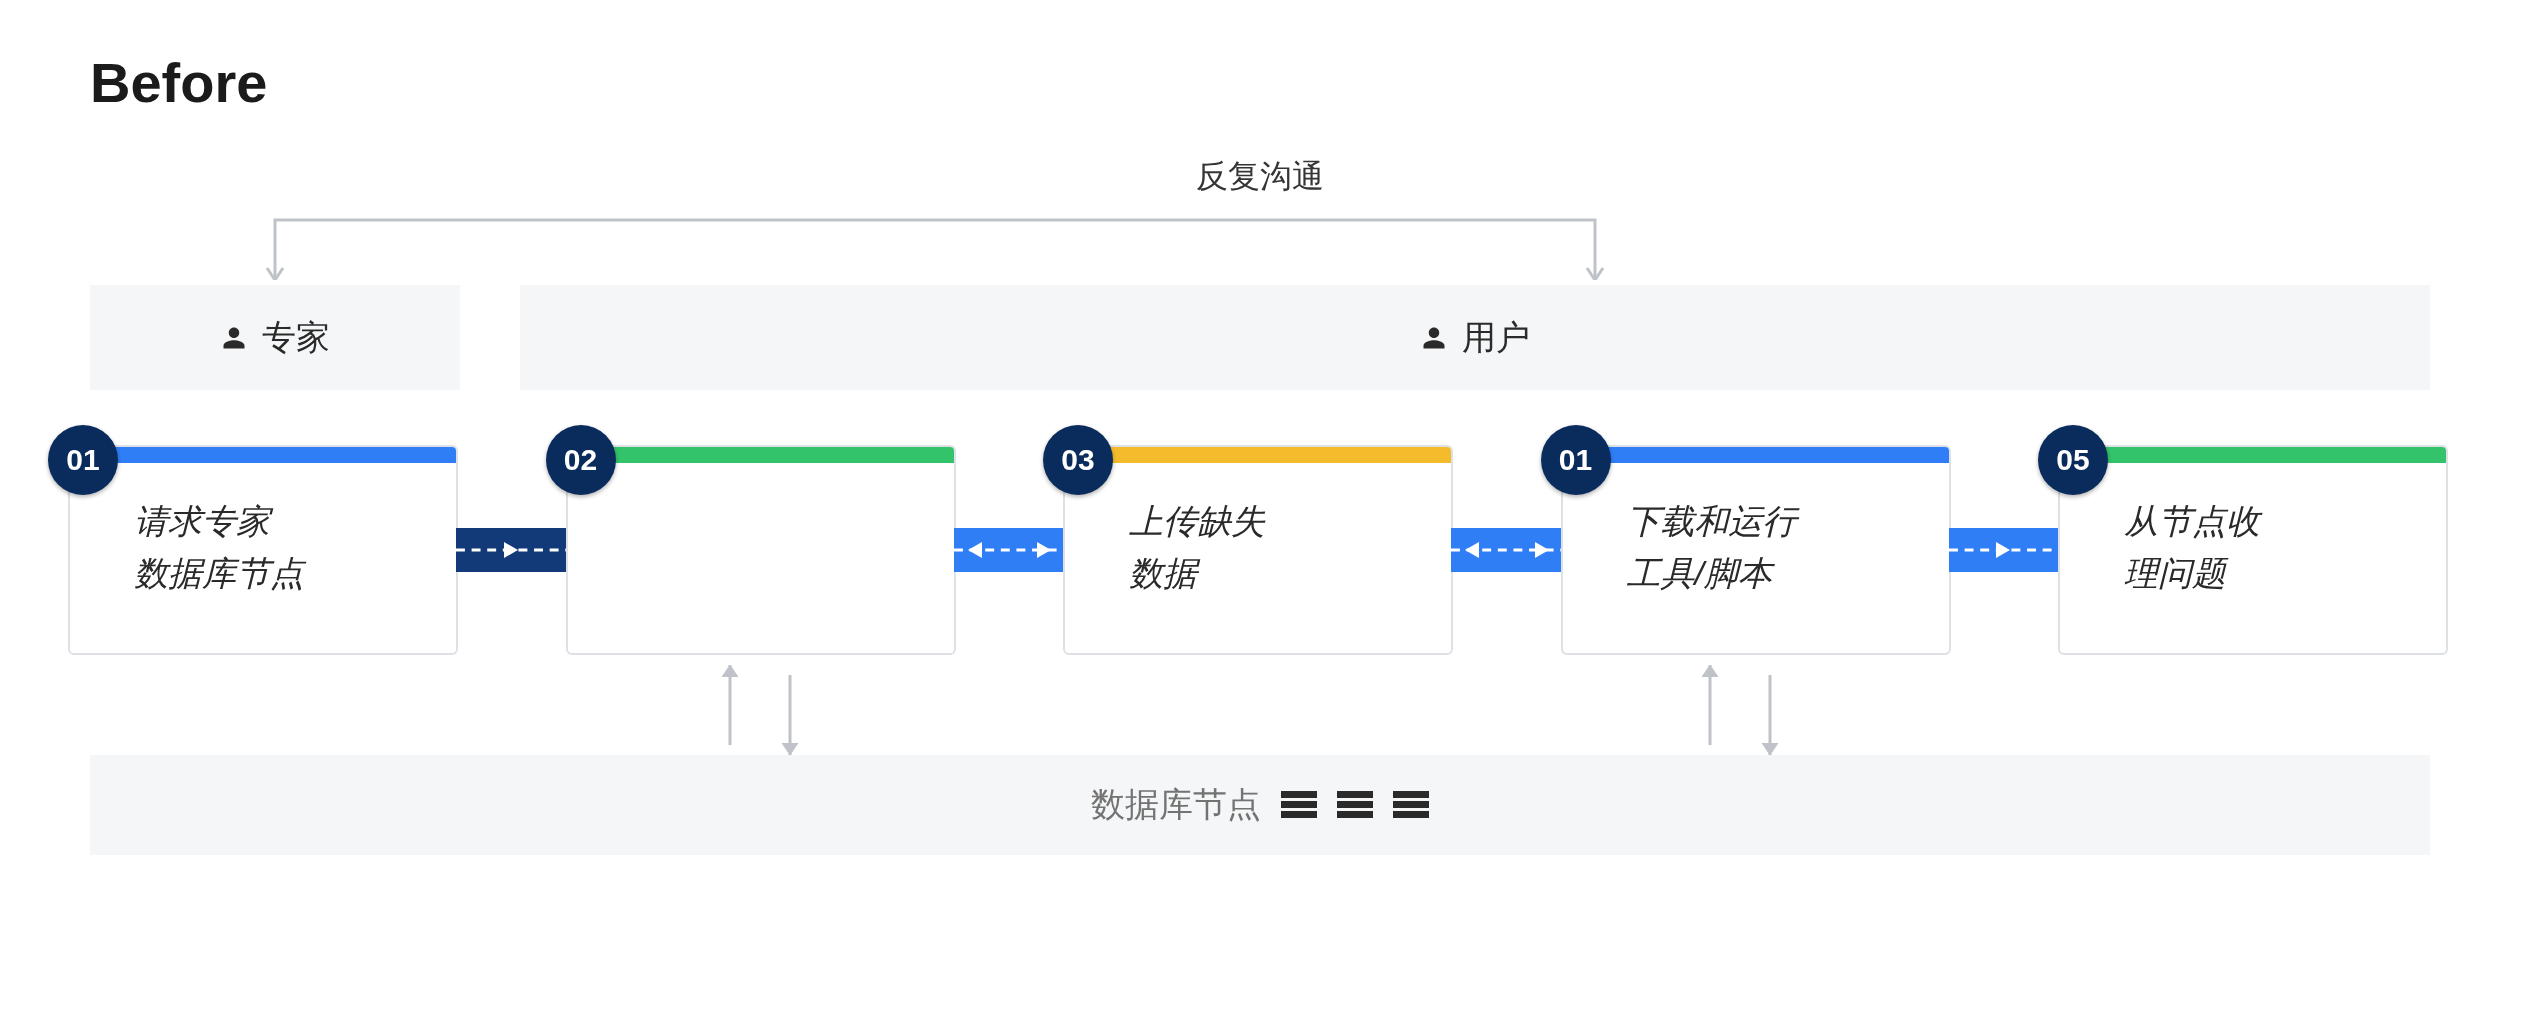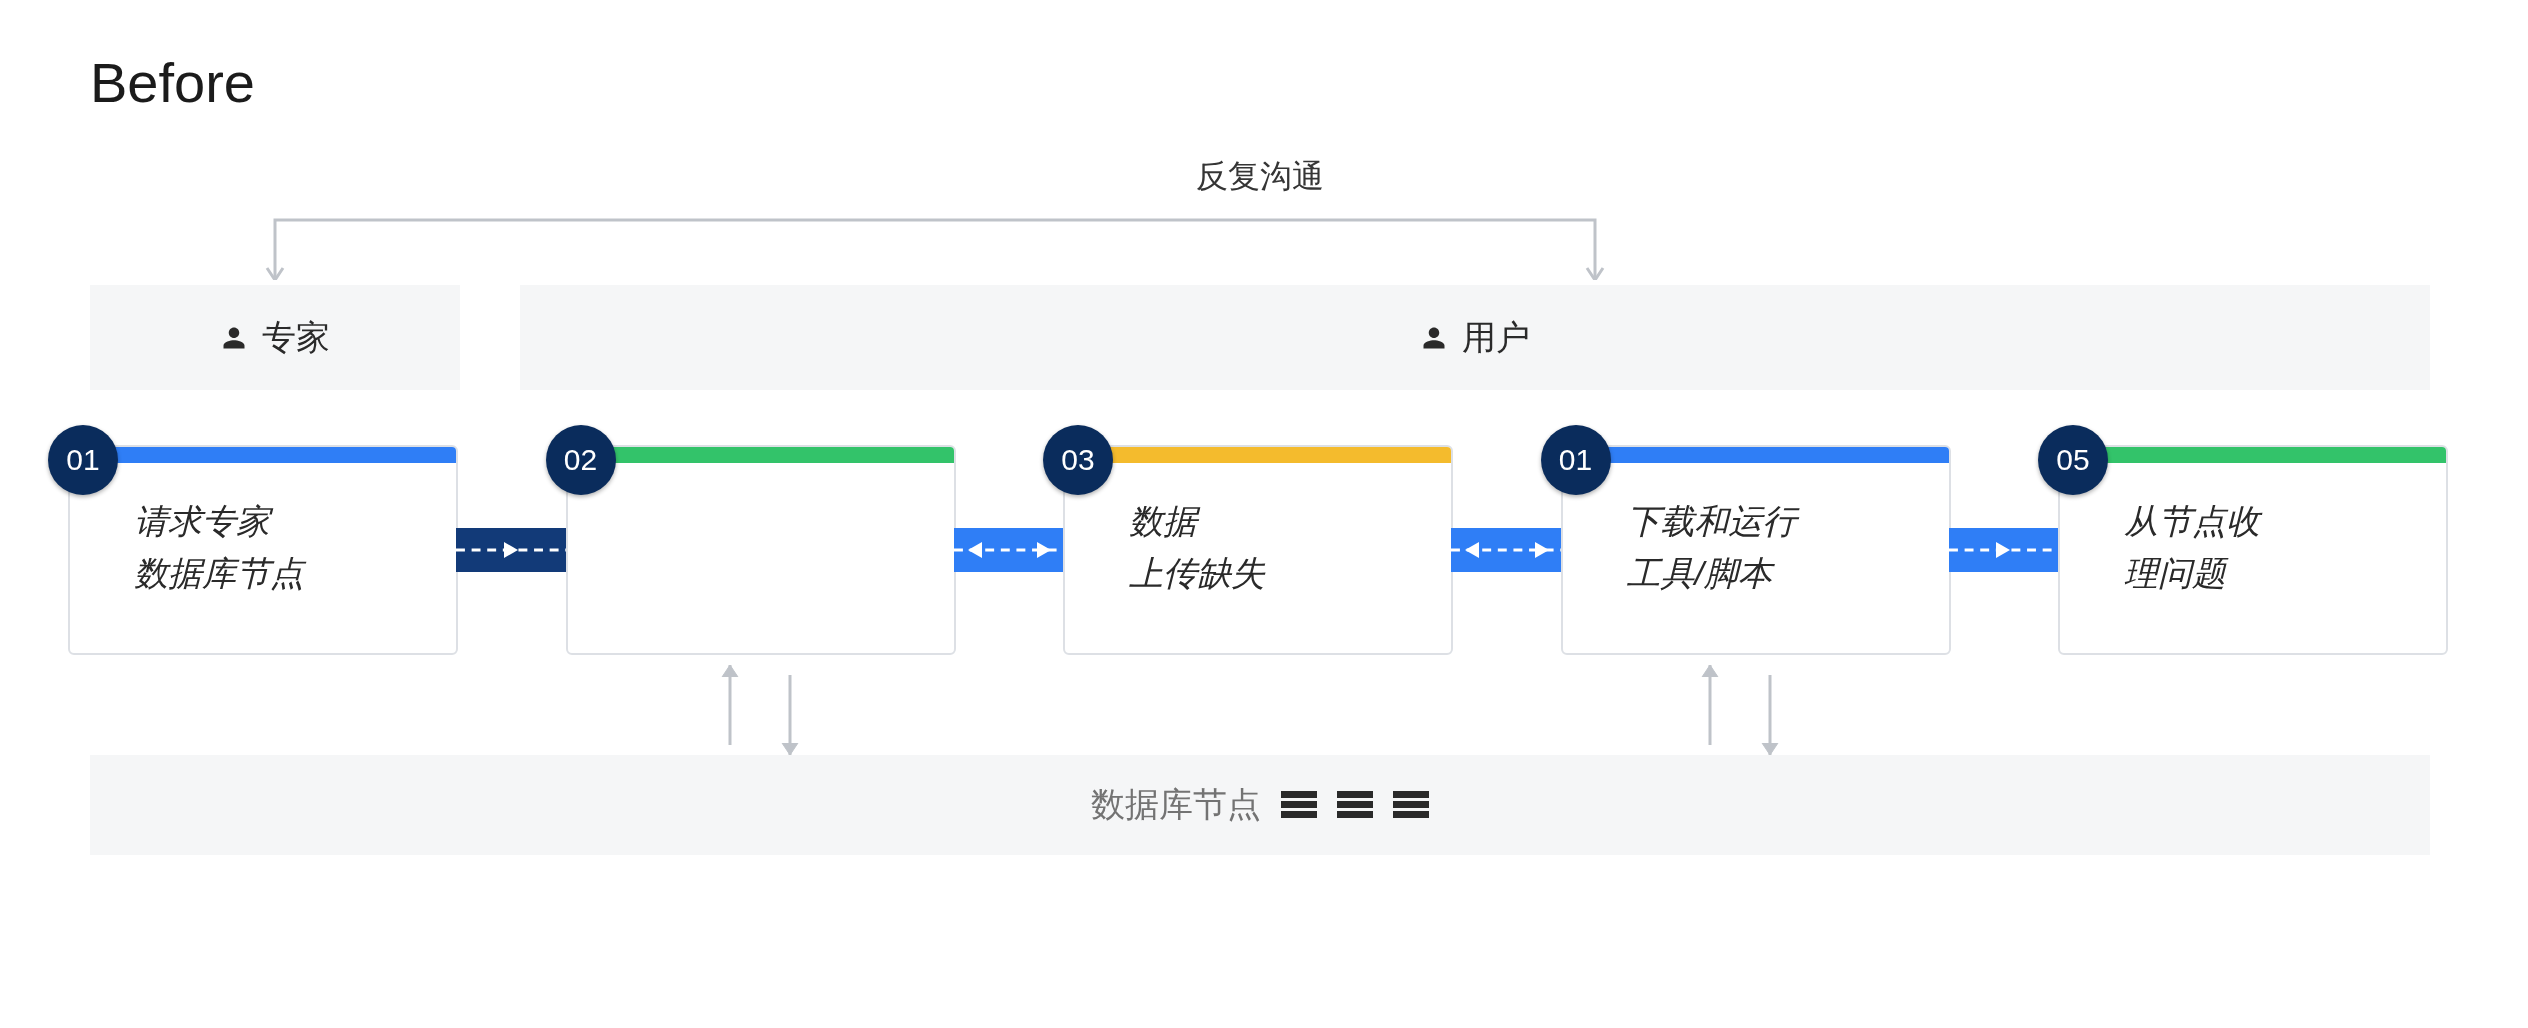--- a/index.html
+++ b/index.html
@@ -1,33 +1,33 @@
 <!DOCTYPE html>
 <html><head>
 <meta charset="utf-8">
 <style>
 * { box-sizing: border-box; margin: 0; padding: 0; }
 body { font-family: -apple-system, "PingFang SC", "Microsoft YaHei", Arial, sans-serif; background: #fff; padding: 50px 90px; width: 2528px; }
-.title { font-size: 56px; font-weight: 400; color: #1b1b1b; margin-bottom: 40px; }
+.title { font-size: 56px; font-weight: 700; color: #1b1b1b; margin-bottom: 40px; }
 .diagram { position: relative; width: 2340px; height: 820px; }
 .comm-label { position: absolute; left: 0; right: 0; top: 0; text-align: center; font-size: 32px; color: #353535; }
 .comm-line { position: absolute; left: 175px; top: 55px; width: 1340px; height: 70px; }
 .comm-line svg { stroke: #bfc3c9; fill: none; }
 .role-box { position: absolute; top: 130px; height: 105px; background: #f5f6f7; display: flex; align-items: center; justify-content: center; gap: 14px; font-size: 34px; color: #2a2a2a; }
 .role-box.expert { left: 0; width: 370px; align-items: center; }
 .role-box.user { left: 430px; width: 1910px; }
 .person-icon { width: 28px; height: 28px; }
 .steps-row { position: absolute; top: 280px; left: -22px; width: 2380px; height: 230px; display: flex; align-items: center; }
 .step-card { position: relative; width: 390px; height: 210px; border: 2px solid #dde0e5; border-radius: 6px; background: #fff; flex: 0 0 auto; }
 .step-top { height: 16px; border-top-left-radius: 4px; border-top-right-radius: 4px; }
 .tc-blue { background: #2f7ef6; }
 .tc-green { background: #33c36a; }
 .tc-yellow { background: #f4bb2d; }
 .step-body { padding: 32px 0 0 64px; font-size: 34px; line-height: 52px; color: #2a2a2a; font-style: italic; }
-.step-badge { position: absolute; left: -22px; top: -22px; width: 70px; height: 70px; border-radius: 50%; background: #0a2c5c; color: #fff; font-size: 30px; font-weight: 400; display: flex; align-items: center; justify-content: center; box-shadow: 0 2px 4px rgba(0,0,0,.3); z-index: 2; }
+.step-badge { position: absolute; left: -22px; top: -22px; width: 70px; height: 70px; border-radius: 50%; background: #0a2c5c; color: #fff; font-size: 30px; font-weight: 700; display: flex; align-items: center; justify-content: center; box-shadow: 0 2px 4px rgba(0,0,0,.3); z-index: 2; }
 .connector { position: relative; height: 44px; flex: 1 1 auto; background: #2f7ef6; margin: 0 -2px; display: flex; align-items: center; justify-content: center; }
 .connector.dark { background: #123a78; }
 .connector svg { position: absolute; }
 .node-links { position: absolute; top: 510px; height: 90px; }
 .node-links svg { stroke: #bfc3c9; fill: #bfc3c9; }
 .db-bar { position: absolute; left: 0; width: 2340px; top: 600px; height: 100px; background: #f5f6f7; display: flex; align-items: center; justify-content: center; gap: 20px; font-size: 34px; color: #737373; }
 .serv-icon { width: 36px; height: 28px; }
 </style>
 </head>
 <body>
@@ -92,22 +92,22 @@
         </svg>
       <svg width="20" height="20" style="right:10px">
           <path d="M2 2 L16 10 L2 18 Z" fill="#fff"></path>
         </svg>
     </div>
 
     <div class="step-card">
       <div class="step-badge">03</div>
       <div class="step-top tc-yellow"></div>
       <div class="step-body">
+          <div>上传缺失</div>
           <div>数据</div>
-          <div>上传缺失</div>
         </div>
     </div>
 
     <div class="connector">
       <svg width="100%" height="44" viewBox="0 0 100 44" preserveAspectRatio="none">
           <line x1="0" y1="22" x2="100" y2="22" stroke="#fff" stroke-width="3" stroke-dasharray="8 6"></line>
         </svg>
       <svg width="20" height="20" style="left:10px">
           <path d="M18 2 L4 10 L18 18 Z" fill="#fff"></path>
         </svg>

